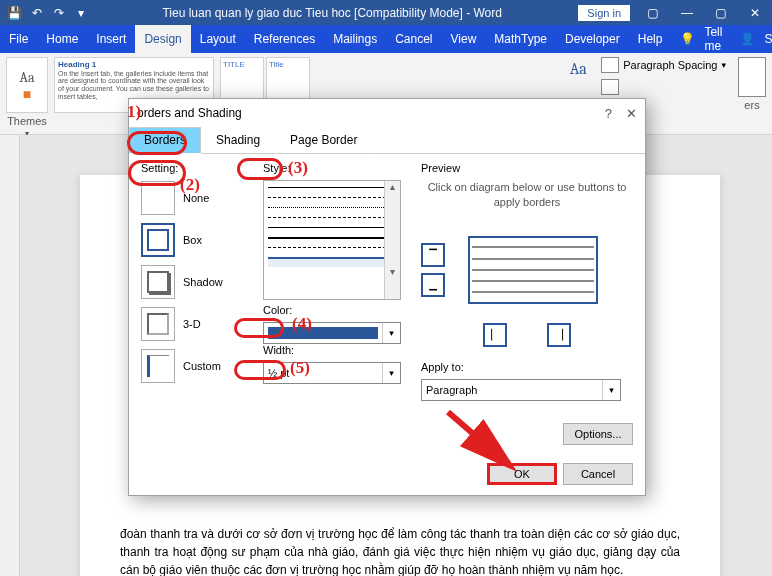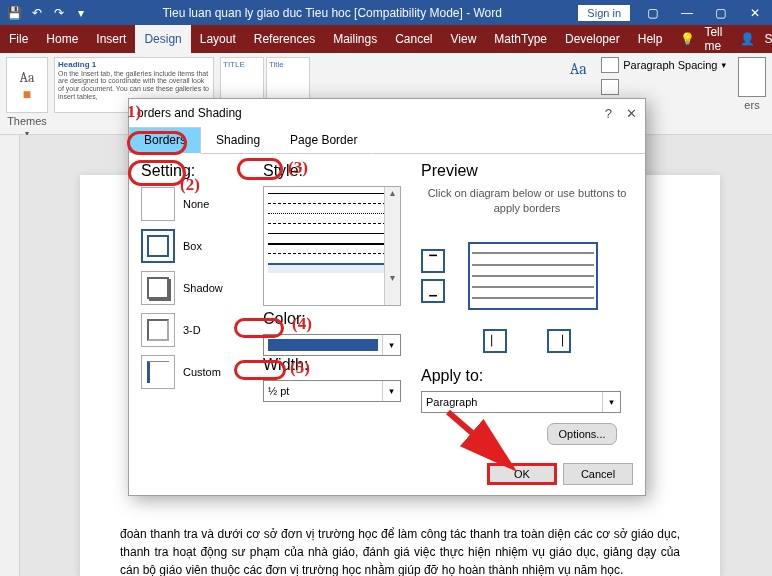--- a/index.html
+++ b/index.html
@@ -9,21 +9,21 @@
     .titlebar { background: #2b579a; color: #fff; height: 25px; display: flex; align-items: center; font-size: 12px; }
     .titlebar .qat { display: flex; gap: 0; padding-left: 4px; }
     .titlebar .qat-btn { width: 22px; height: 25px; display: flex; align-items: center; justify-content: center; color: #fff; }
     .titlebar .doc-title { flex: 1; text-align: center; opacity: .95; }
     .titlebar .signin { background: #fff; color: #2b579a; border: 1px solid #fff; font-size: 11px; padding: 1px 8px; margin: 0 6px; }
     .titlebar .win-controls { display: flex; }
     .titlebar .win-btn { width: 34px; height: 25px; display: flex; align-items: center; justify-content: center; }
     .titlebar .win-close { background: transparent; }
 
     
-    .ribbontabs { background: #7f1d1d; color: #fff; height: 28px; display: flex; align-items: center; font-size: 12px; }
+    .ribbontabs { background: #1d4ed8; color: #fff; height: 28px; display: flex; align-items: center; font-size: 12px; }
     .ribbontabs .tab { padding: 0 9px; height: 100%; display: flex; align-items: center; cursor: default; }
     .ribbontabs .tab.active { background: #f3f3f3; color: #2b579a; }
     .ribbontabs .spacer { flex: 1; }
     .ribbontabs .iconbtn { width: 24px; text-align: center; }
 
     
     .ribbon { background: #f3f3f3; height: 82px; border-bottom: 1px solid #d4d4d4; display: flex; align-items: flex-start; padding: 4px 6px; gap: 6px; }
     .rb-group { display: flex; flex-direction: column; align-items: center; gap: 2px; font-size: 11px; color: #555; }
     .themes-btn { width: 42px; height: 56px; border: 1px solid #d0d0d0; background: #fff; display: flex; flex-direction: column; align-items: center; justify-content: center; font-size: 14px; }
     .themes-btn .aa { font-family: Cambria, serif; }
@@ -46,21 +46,21 @@
     .dlg-title .right { display: flex; gap: 14px; font-size: 13px; color: #555; }
     .dlg-tabs { display: flex; font-size: 12px; }
     .dlg-tabs .dt { padding: 5px 14px 6px; border: 1px solid transparent; border-bottom: 1px solid #ccc; }
     .dlg-tabs .dt.active { border: 1px solid #ccc; border-bottom: 1px solid #fff; background: #7dd3fc; }
     .dlg-tabs .filler { flex: 1; border-bottom: 1px solid #ccc; }
     .dlg-body { display: flex; padding: 8px 12px 0; height: 300px; }
 
     .col-setting { width: 122px; font-size: 11px; }
     .col-style { width: 148px; font-size: 11px; }
     .col-preview { flex: 1; font-size: 11px; padding-left: 10px; }
-    .lbl { font-size: 16px; margin-bottom: 6px; }
+    .lbl { font-size: 11px; margin-bottom: 6px; }
     .setting-item { display: flex; align-items: center; gap: 8px; margin: 6px 0; height: 36px; }
     .setting-icon { width: 34px; height: 34px; border: 1px solid #aaa; background: #fff; display: flex; align-items: center; justify-content: center; }
     .setting-icon.sel { border: 2px solid #2b579a; }
     .si-inner { width: 22px; height: 22px; }
     .si-none {}
     .si-box { border: 2px solid #2b579a; }
     .si-shadow { border: 2px solid #666; box-shadow: 2px 2px 0 #666; }
     .si-3d { border: 2px solid #666; border-right-color: #aaa; border-bottom-color: #aaa; }
     .si-custom { border-left: 3px solid #2b579a; border-top: 1px solid #888; }
     
@@ -85,21 +85,21 @@
     .pv-side.sel { border: 2px solid #2b579a; }
     .pv-vert { display: flex; flex-direction: column; gap: 6px; align-items: center; }
     .pv-horz { display: flex; gap: 40px; justify-content: center; margin-top: 8px; }
 
     .applyto { margin-top: 14px; }
     .apply-dd { width: 200px; height: 22px; border: 1px solid #888; font-size: 11px; display: flex; align-items: center; padding: 4px 4px; position: relative; }
     .apply-dd .chev { position: absolute; right: 0; top: 0; bottom: 0; width: 18px; border-left: 1px solid #ccc; display: flex; align-items: center; justify-content: center; font-size: 9px; }
 
     .dlg-buttons { position: absolute; bottom: 10px; right: 12px; display: flex; gap: 6px; }
     .dlg-buttons button { width: 70px; height: 22px; font-size: 11px; background: #e1e1e1; border: 1px solid #adadad; }
-    .dlg-buttons .opts { position: absolute; right: 16px; top: -40px; border-radius: 7px; }
+    .dlg-buttons .opts { position: absolute; right: 0; top: -40px; }
 
     
     .ann { position: absolute; border: 3px solid #e02020; border-radius: 14px; z-index: 100; pointer-events: none; }
     .ann-num { position: absolute; color: #e02020; font-weight: bold; font-size: 17px; font-family: "Times New Roman", serif; z-index: 101; pointer-events: none; }
     .arrow { position: absolute; z-index: 99; pointer-events: none; }
     .ok-highlight { border: 3px solid #e02020 !important; }
   </style>
 </head>
 <body>
 

